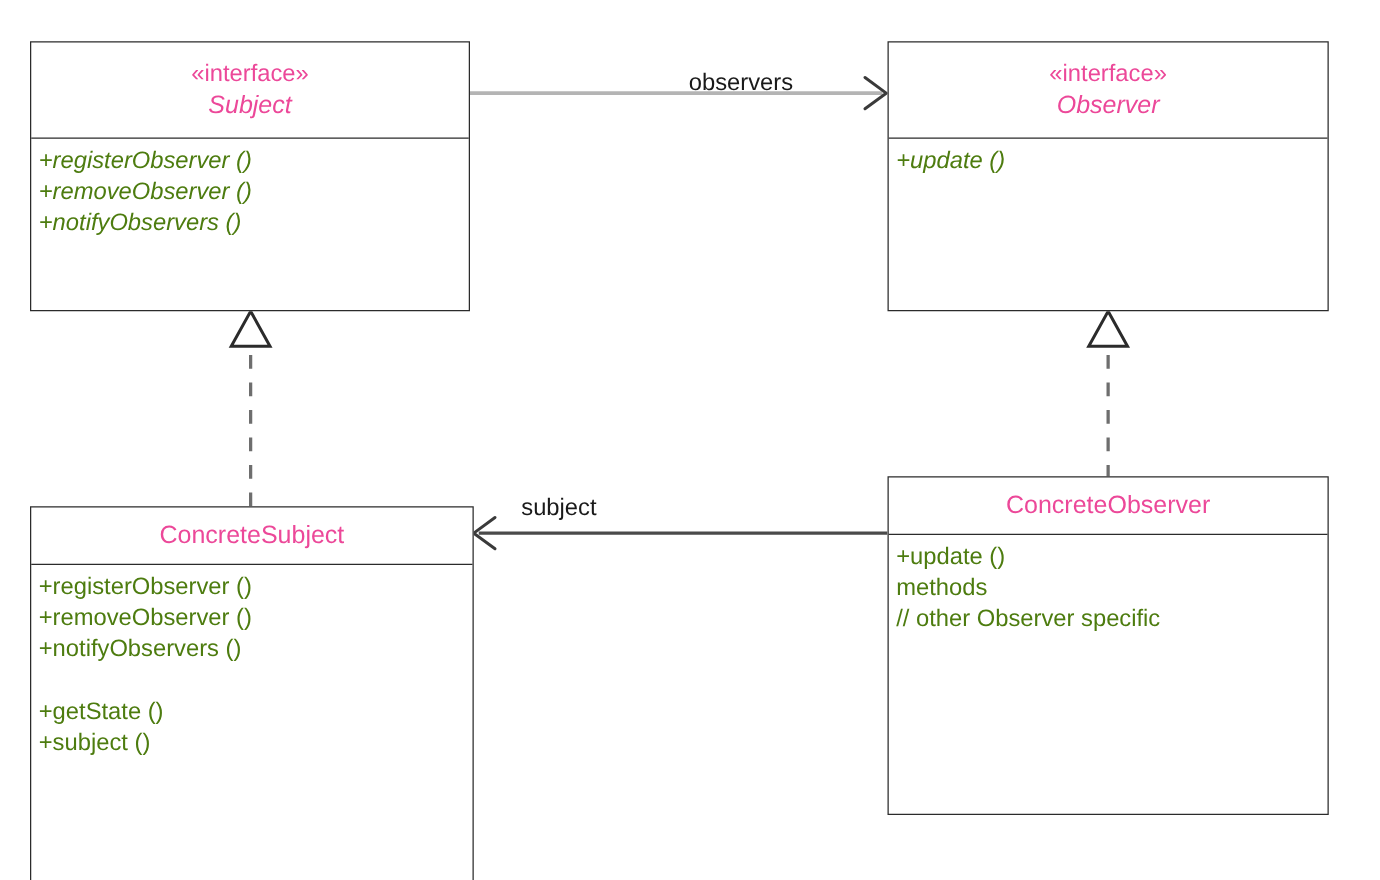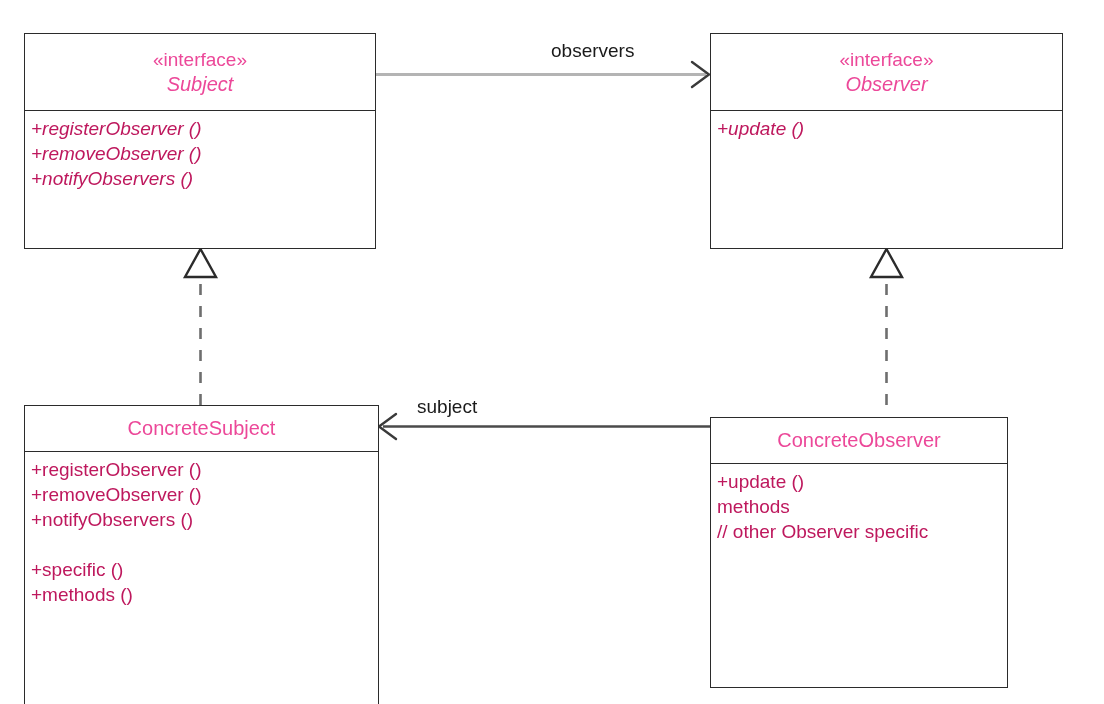--- a/index.html
+++ b/index.html
@@ -44,35 +44,35 @@
   }
   .uml-name {
     font-size: 20px;
     line-height: 25px;
     white-space: nowrap;
   }
   .uml-name.italic { font-style: italic; }
   .uml-body {
     box-sizing: border-box;
     padding: 5px 0 0 6px;
-    color: #be185d;
+    color: #4d7c0f;
   }
   .uml-member {
     font-size: 19px;
     line-height: 25px;
     white-space: nowrap;
   }
   .uml-member.italic { font-style: italic; }
   .uml-member.blank { color: transparent; }
 
   
   #class-subject            { left: 24px;  top: 33px;  width: 352px; height: 216px; }
   #class-observer           { left: 710px; top: 33px;  width: 353px; height: 216px; }
   #class-concrete-subject   { left: 24px;  top: 405px; width: 355px; height: 325px; }
-  #class-concrete-observer  { left: 710px; top: 417px; width: 298px; height: 271px; }
+  #class-concrete-observer  { left: 710px; top: 381px; width: 353px; height: 271px; }
 
   #class-subject .uml-header,
   #class-observer .uml-header          { height: 77px; }
   #class-concrete-subject .uml-header,
   #class-concrete-observer .uml-header { height: 46px; }
 
   #class-subject .uml-body,
   #class-observer .uml-body            { height: 136px; }
   #class-concrete-subject .uml-body,
   #class-concrete-observer .uml-body   { height: 222px; }
@@ -86,21 +86,21 @@
     z-index: 2;
   }
   .edge-label {
     position: absolute;
     font-size: 19px;
     line-height: 22px;
     color: #1a1a1a;
     white-space: nowrap;
     z-index: 4;
   }
-  #label-observers { left: 551px; top: 40px; }
+  #label-observers { left: 551px; top: 56px; }
   #label-subject   { left: 417px; top: 396px; }
 </style>
 </head>
 <body>
 
 <div id="canvas">
 
   <svg class="svg-layer" viewBox="0 0 1104 704" xmlns="http://www.w3.org/2000/svg">
 
     <g>
@@ -152,22 +152,22 @@
 
   <div class="uml-class" id="class-concrete-subject">
     <div class="uml-header">
       <div class="uml-name">ConcreteSubject</div>
     </div>
     <div class="uml-body">
       <div class="uml-member">+registerObserver ()</div>
       <div class="uml-member">+removeObserver ()</div>
       <div class="uml-member">+notifyObservers ()</div>
       <div class="uml-member blank">&nbsp;</div>
-      <div class="uml-member">+specific ()</div>
-      <div class="uml-member">+methods ()</div>
+      <div class="uml-member">+getState ()</div>
+      <div class="uml-member">+subject ()</div>
     </div>
   </div>
 
   <div class="uml-class" id="class-concrete-observer">
     <div class="uml-header">
       <div class="uml-name">ConcreteObserver</div>
     </div>
     <div class="uml-body">
       <div class="uml-member">+update ()</div>
       <div class="uml-member">methods</div>

